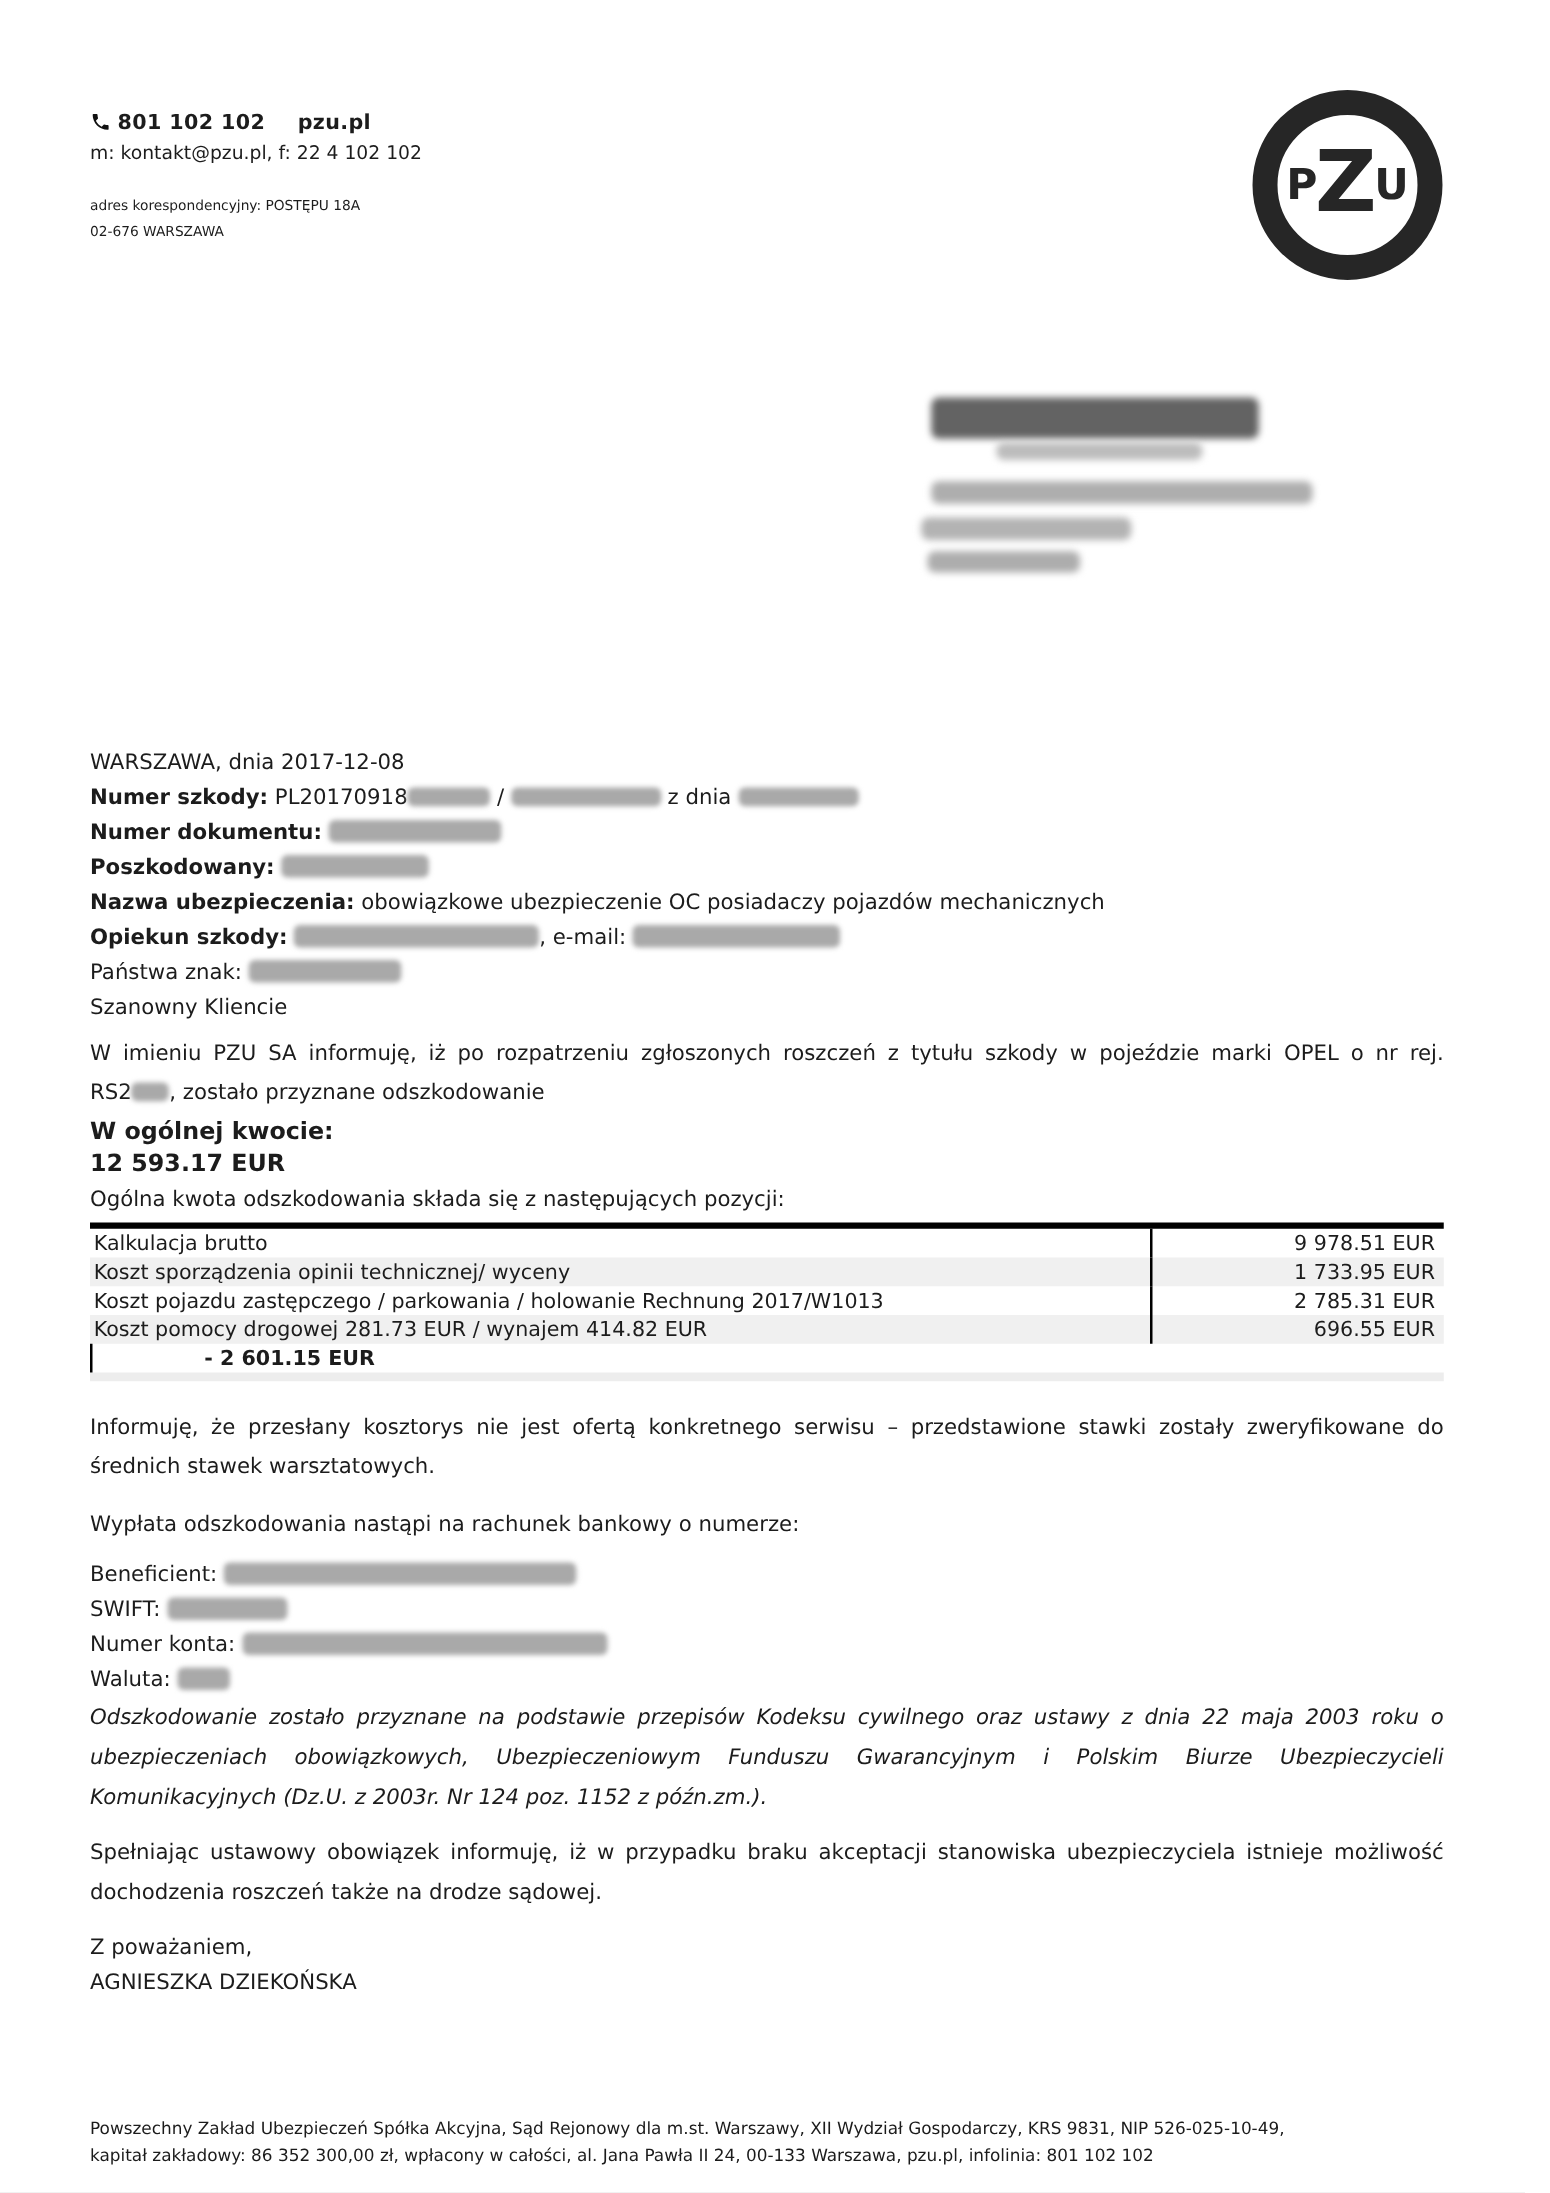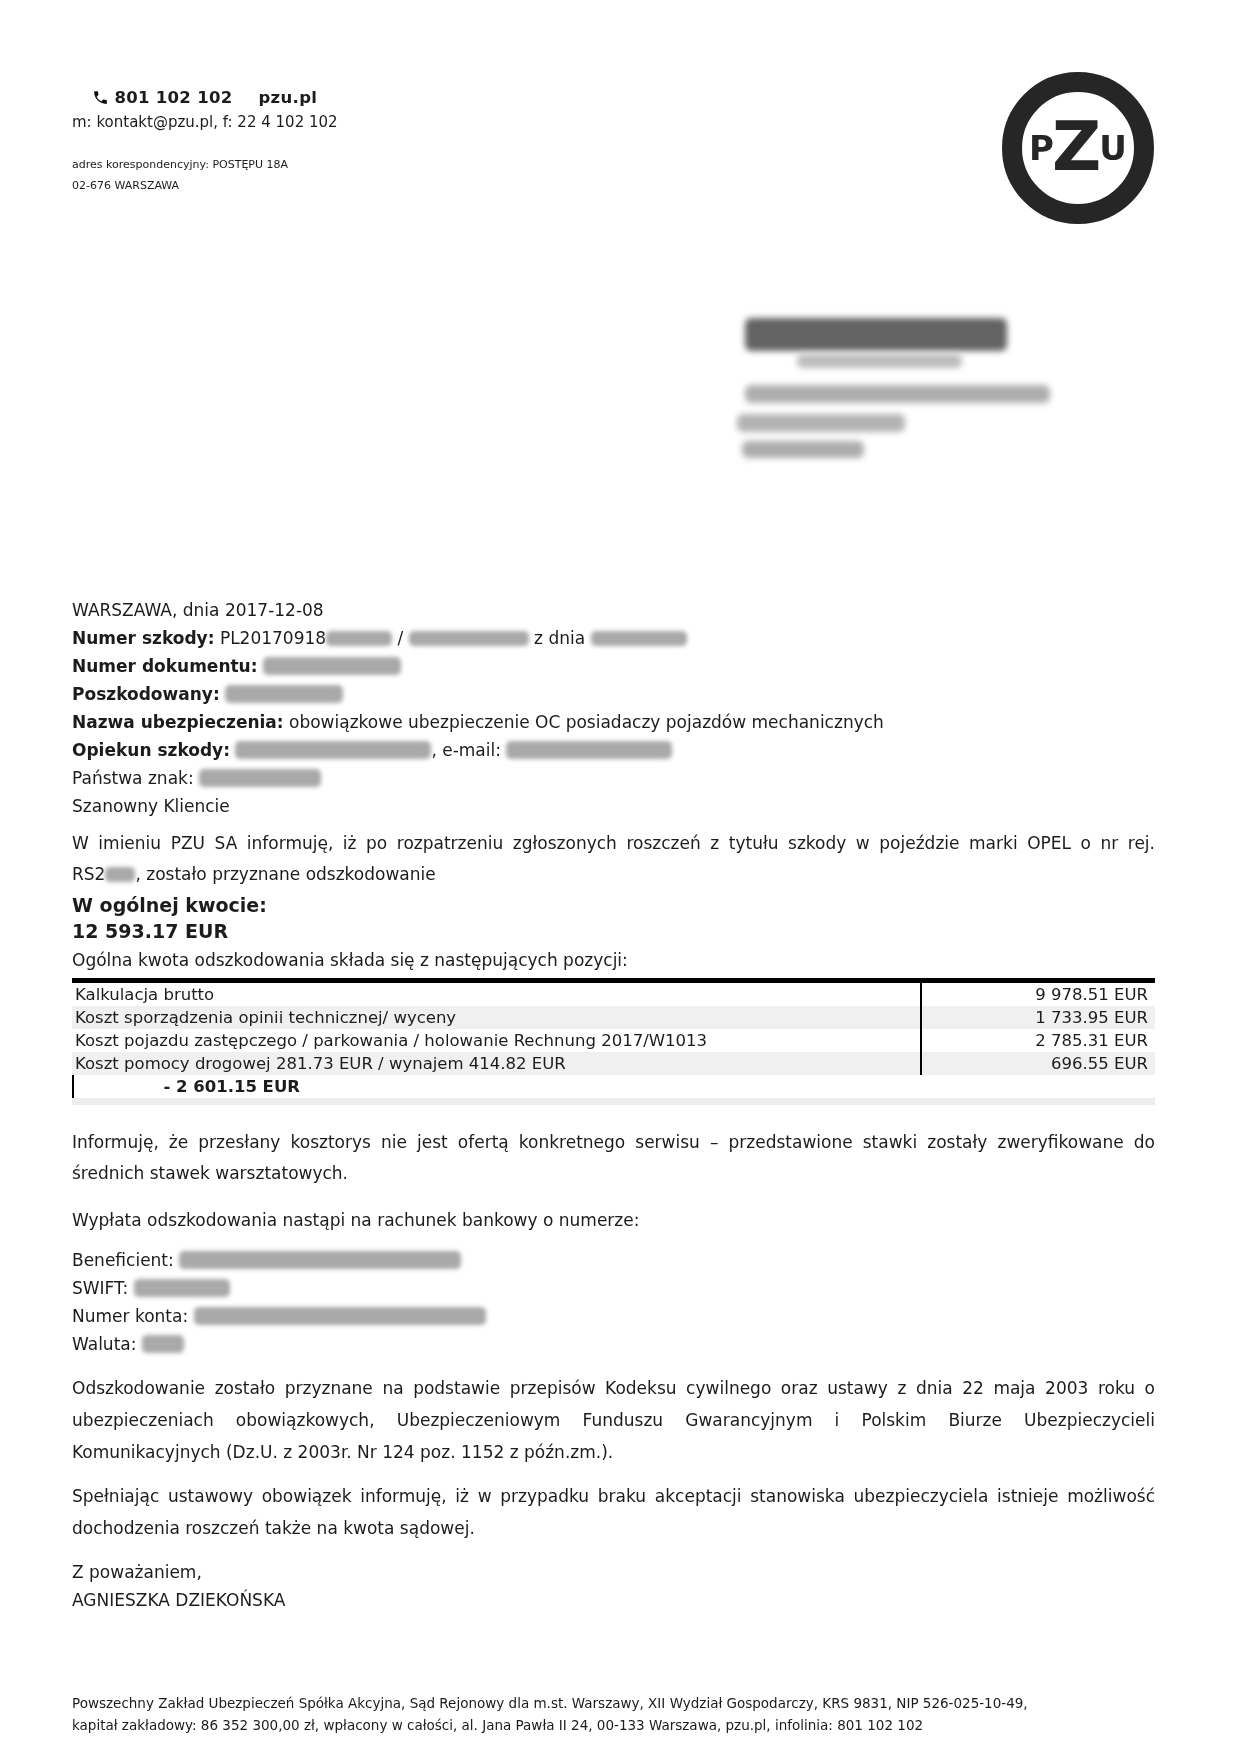--- a/index.html
+++ b/index.html
@@ -6,21 +6,21 @@
   html,body { background:#e8e8e8; }
   .page {
     position:relative; width:1240px; height:1754px; margin:0 auto;
     background:#ffffff; overflow:hidden;
     font-family:"DejaVu Sans","Liberation Sans",sans-serif;
     color:#1c1c1c;
   }
 
   
   .hdr-left { position:absolute; left:72px; top:88px; }
-  .hdr-phone-row { display:flex; align-items:center; font-weight:bold; font-size:16.5px; letter-spacing:.3px;justify-content:center; }
+  .hdr-phone-row { display:flex; align-items:center; font-weight:bold; font-size:16.5px; letter-spacing:.3px; }
   .phone-ic { width:17px; height:17px; margin-right:5px; fill:#111; }
   .hdr-site { margin-left:26px; }
   .hdr-contact { margin-top:6px; font-size:15px; }
   .hdr-addr { margin-top:23px; font-size:11px; line-height:21px; }
 
   .logo {
     position:absolute; left:1002px; top:72px; width:152px; height:152px;
     border:20px solid #262626; border-radius:50%;
     display:flex; align-items:center; justify-content:center;
     color:#262626; background:#fff;
@@ -54,21 +54,21 @@
   .cost-row.bold-row { font-weight:bold;flex-direction:column; }
   .cost-desc { flex:1; padding-left:3px; white-space:nowrap; overflow:hidden; }
   .cost-amt { width:235px; border-left:2px solid #000; text-align:right; padding-right:7px; }
   .table-bottom-strip { height:7px; background:#ededed; width:100%; }
 
   .para { line-height:31px; text-align:justify; }
   .p-verify { margin-top:22px; }
   .p-payment { margin-top:16px; text-align:left; }
   .bank-block { margin-top:10px; }
   .bank-line { line-height:28px; }
-  .p-legal { margin-top:14px; line-height:32px; }
+  .p-legal { line-height:32px;font-style:italic; }
   .p-appeal { margin-top:12px; line-height:32px; }
   .closing { margin-top:14px; line-height:28px; }
 
   
   .footer { position:absolute; left:72px; top:1692px; width:1083px; font-size:13.5px; line-height:22px; color:#1b1b1b; }
 </style>
 </head>
 <body>
 
 <div class="page">
@@ -199,21 +199,21 @@
         <span class="redact tall" style="width:292px;"></span>
       </div>
       <div class="bank-line">
         <span>Waluta:</span>
         <span class="redact tall" style="width:42px;"></span>
       </div>
     </div>
 
     <div class="para p-legal">Odszkodowanie zostało przyznane na podstawie przepisów Kodeksu cywilnego oraz ustawy z dnia 22 maja 2003 roku o ubezpieczeniach obowiązkowych, Ubezpieczeniowym Funduszu Gwarancyjnym i Polskim Biurze Ubezpieczycieli Komunikacyjnych (Dz.U. z 2003r. Nr 124 poz. 1152 z późn.zm.).</div>
 
-    <div class="para p-appeal">Spełniając ustawowy obowiązek informuję, iż w przypadku braku akceptacji stanowiska ubezpieczyciela istnieje możliwość dochodzenia roszczeń także na kwota sądowej.</div>
+    <div class="para p-appeal">Spełniając ustawowy obowiązek informuję, iż w przypadku braku akceptacji stanowiska ubezpieczyciela istnieje możliwość dochodzenia roszczeń także na drodze sądowej.</div>
 
     <div class="closing">
       <div>Z poważaniem,</div>
       <div>AGNIESZKA DZIEKOŃSKA</div>
     </div>
 
   </div>
 
   <div class="footer">
     <div>Powszechny Zakład Ubezpieczeń Spółka Akcyjna, Sąd Rejonowy dla m.st. Warszawy, XII Wydział Gospodarczy, KRS 9831, NIP 526-025-10-49,</div>

